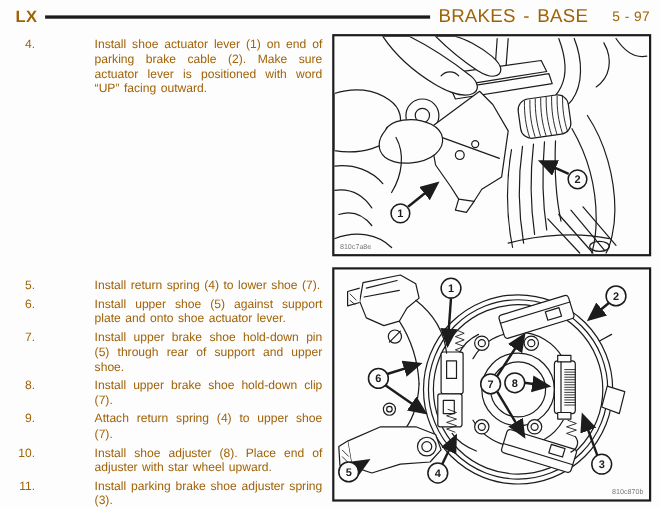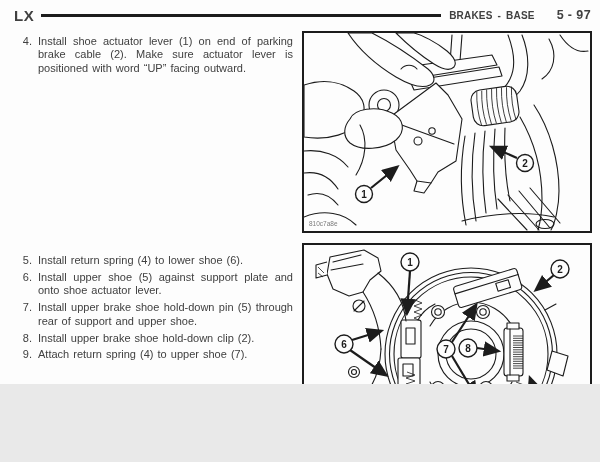--- a/index.html
+++ b/index.html
@@ -1,32 +1,32 @@
 <!DOCTYPE html>
 <html><head>
 <meta charset="utf-8">
 <style>
   html,body{margin:0;padding:0;background:#e9e9e9;}
   .page{
-    position:relative;width:600px;height:384px;background:#fdfdfd;
-    font-family:"Liberation Sans", sans-serif;color:#404040;overflow:hidden;
+    position:relative;width:600px;height:462px;background:#fdfdfd;
+    font-family:"Liberation Sans", sans-serif;color:#a16207;overflow:hidden;
   }
   
   .hdr{position:absolute;left:14px;top:5px;right:9px;height:20px;display:flex;align-items:center;}
   .hdr .model{font-size:15px;font-weight:bold;letter-spacing:.5px;}
   .hdr .rule{flex:1;height:2.4px;background:#1c1c1c;margin:1px 8px 0 7px;}
-  .hdr .section{font-size:10px;font-weight:bold;letter-spacing:.2px;word-spacing:2px;white-space:nowrap;}
-  .hdr .pageno{font-size:12.5px;font-weight:bold;margin-left:22px;white-space:nowrap;letter-spacing:.4px;}
+  .hdr .section{font-size:17px;font-weight:normal;letter-spacing:.2px;word-spacing:2px;white-space:nowrap;}
+  .hdr .pageno{font-size:12.5px;font-weight:normal;margin-left:22px;white-space:nowrap;letter-spacing:.4px;}
   
   .steps{position:absolute;left:13px;width:280px;}
   .steps-upper{top:35px;}
   .steps-lower{top:254px;}
   .step{display:flex;margin-bottom:3.5px;font-size:11px;line-height:13.4px;}
   .step .num{flex:none;width:19px;text-align:right;margin-right:6px;}
-  .step .txt{flex:1;text-align:justify;word-spacing:1px;}
+  .step .txt{flex:1;text-align:justify;word-spacing:1px;margin-left:48px;}
   
   .fig{position:absolute;left:302px;width:290px;border:2px solid #1c1c1c;background:#fdfdfd;box-sizing:border-box;}
   .fig-top{top:31px;height:202px;}
   .fig-bottom{top:243px;height:213px;}
   .fig svg{display:block;width:100%;height:100%;}
   svg .ln{stroke:#1c1c1c;stroke-width:1.1;fill:none;stroke-linecap:round;stroke-linejoin:round;}
   svg .lnf{stroke:#1c1c1c;stroke-width:1.1;fill:#fdfdfd;stroke-linejoin:round;}
   svg .thin{stroke:#1c1c1c;stroke-width:.8;fill:none;}
   svg .arrow{stroke:#1c1c1c;stroke-width:2.2;fill:none;}
   svg .co{stroke:#1c1c1c;stroke-width:1.4;fill:#fdfdfd;}
@@ -49,37 +49,45 @@
   <div class="steps steps-upper">
     <div class="step">
       <span class="num">4.</span>
       <span class="txt">Install shoe actuator lever (1) on end of parking brake cable (2). Make sure actuator lever is positioned with word “UP” facing outward.</span>
     </div>
   </div>
 
   <div class="steps steps-lower">
     <div class="step">
       <span class="num">5.</span>
-      <span class="txt">Install return spring (4) to lower shoe (6).</span>
+      <span class="txt">Install return spring (4) to lower shoe (7).</span>
     </div>
     <div class="step">
       <span class="num">6.</span>
       <span class="txt">Install upper shoe (5) against support plate and onto shoe actuator lever.</span>
     </div>
     <div class="step">
       <span class="num">7.</span>
       <span class="txt">Install upper brake shoe hold-down pin (5) through rear of support and upper shoe.</span>
     </div>
     <div class="step">
       <span class="num">8.</span>
-      <span class="txt">Install upper brake shoe hold-down clip (2).</span>
+      <span class="txt">Install upper brake shoe hold-down clip (7).</span>
     </div>
     <div class="step">
       <span class="num">9.</span>
       <span class="txt">Attach return spring (4) to upper shoe (7).</span>
+    </div>
+    <div class="step">
+      <span class="num">10.</span>
+      <span class="txt">Install shoe adjuster (8). Place end of adjuster with star wheel upward.</span>
+    </div>
+    <div class="step">
+      <span class="num">11.</span>
+      <span class="txt">Install parking brake shoe adjuster spring (3).</span>
     </div>
   </div>
 
   <div class="fig fig-top">
     <svg viewBox="0 0 286 198" preserveAspectRatio="none">
       <defs>
         <marker id="ah1" markerWidth="9" markerHeight="8" refX="6.5" refY="3.5" orient="auto">
           <path d="M0,0 L8,3.5 L0,7 Z" fill="#1c1c1c"></path>
         </marker>
       </defs>

